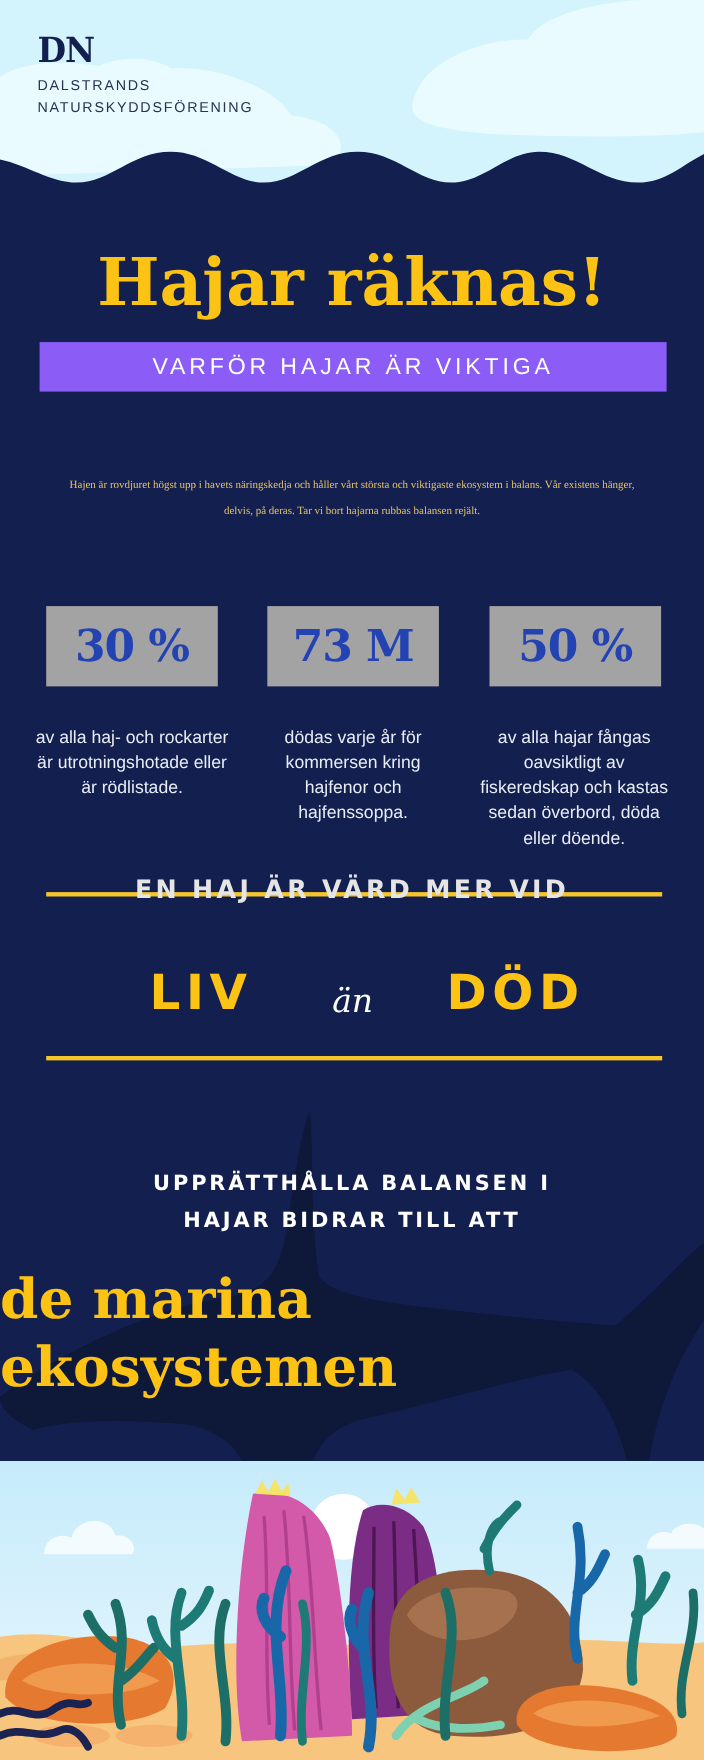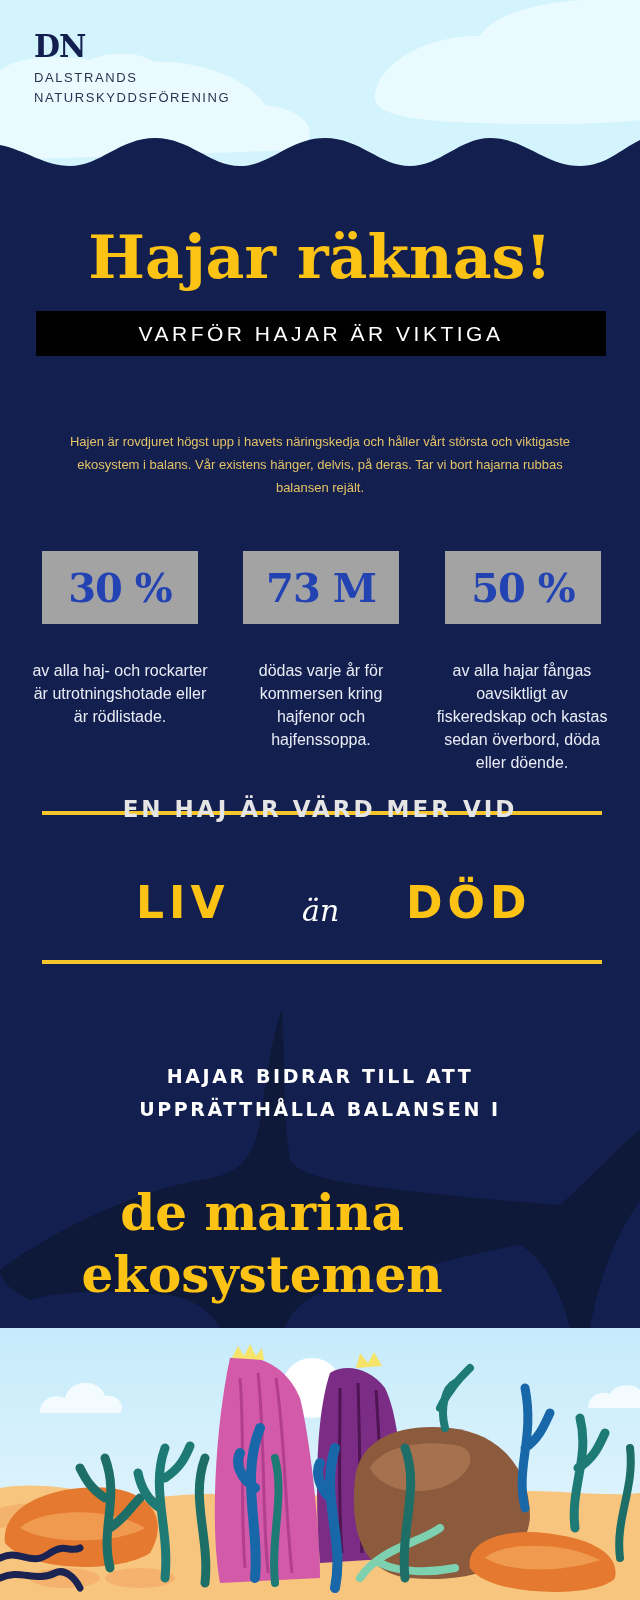--- a/index.html
+++ b/index.html
@@ -9,41 +9,41 @@
   .sky { position: absolute; left: 0; top: 0; width: 640px; height: 200px; background: #d3f3fd; overflow: hidden; }
   .sky svg { position: absolute; left: 0; top: 0; }
 
   .logo { position: absolute; left: 34px; top: 32px; font-family: "DejaVu Serif", serif; font-weight: bold; font-size: 30px; color: #131f4f; letter-spacing: -1px; line-height: 30px; transform: scaleY(1.05); }
   .org { position: absolute; left: 34px; top: 68px; font-family: "Liberation Sans", sans-serif; font-size: 13px; letter-spacing: 1.6px; color: #2a3350; line-height: 20px; }
 
   .navy { position: absolute; left: 0; top: 0; width: 640px; height: 1328px; }
 
   .title { position: absolute; left: 0; top: 222px; width: 640px; text-align: center; font-family: "DejaVu Serif", serif; font-weight: bold; font-size: 60px; color: #fcc314; letter-spacing: 0px; line-height: 70px; }
 
-  .banner { position: absolute; left: 36px; top: 311px; width: 570px; height: 45px; background: #000000; display: flex; align-items: center; justify-content: center; }
+  .banner { position: absolute; left: 36px; top: 311px; width: 570px; height: 45px; background: #8b5cf6; display: flex; align-items: center; justify-content: center; }
   .banner span { font-family: "Liberation Sans", sans-serif; font-size: 21px; letter-spacing: 3.5px; color: #ffffff; }
 
-  .intro { position: absolute; left: 50px; top: 430px; width: 540px; text-align: center; font-family: Liberation Sans, sans-serif; font-size: 13px; line-height: 23px; color: #e4c266; }
+  .intro { position: absolute; left: 50px; top: 430px; width: 540px; text-align: center; font-family: Liberation Serif, serif; font-size: 10px; line-height: 23px; color: #e4c266; }
 
   .stat-box { position: absolute; top: 551px; width: 156px; height: 73px; background: #a3a3a3; display: flex; align-items: center; justify-content: center; }
   .stat-box span { font-family: "DejaVu Serif", serif; font-weight: bold; font-size: 40px; color: #2443b3; letter-spacing: -1px; }
   .stat-desc { position: absolute; top: 659px; width: 180px; text-align: center; font-family: "Liberation Sans", sans-serif; font-size: 16px; line-height: 23px; color: #e8ecf5; }
 
   .rule { position: absolute; left: 42px; width: 560px; height: 4px; background: #f5c52b; }
 
   .worth { position: absolute; left: 0; top: 796px; width: 640px; text-align: center; font-family: "DejaVu Sans", sans-serif; font-weight: bold; font-size: 23px; letter-spacing: 3px; color: #e5e5e5; }
   .liv, .dod { position: absolute; top: 877px; font-family: "DejaVu Sans", sans-serif; font-weight: bold; font-size: 44px; letter-spacing: 5px; color: #fcc314; }
   .liv { left: 136px; }
   .dod { left: 406px; }
   .an { position: absolute; left: 302px; top: 893px; font-family: "DejaVu Serif", serif; font-style: italic; font-size: 30px; color: #ffffff; }
 
   .shark { position: absolute; left: 0; top: 990px; }
 
   .contrib { position: absolute; left: 0; top: 1060px; width: 640px; text-align: center; font-family: "DejaVu Sans", sans-serif; font-weight: bold; font-size: 19px; letter-spacing: 2.6px; line-height: 33px; color: #ffffff; }
-  .marine { position: absolute; left: 0; top: 1150px; width: 524px; text-align: center; font-family: "DejaVu Serif", serif; font-weight: bold; font-size: 50px; line-height: 62px; color: #fcc314; margin-top: 32px; }
+  .marine { position: absolute; left: 0; top: 1150px; width: 524px; font-family: "DejaVu Serif", serif; font-weight: bold; font-size: 50px; line-height: 62px; color: #fcc314; }
 
   .scene { position: absolute; left: 0; top: 1328px; width: 640px; height: 272px; overflow: hidden; }
 </style>
 </head>
 <body>
 
 <div class="sky">
   <svg width="640" height="200" viewBox="0 0 640 200">
     <path d="M0 70 C20 55 60 55 90 60 C110 50 140 52 155 62 C200 60 250 80 265 105 C310 110 320 135 300 150 L0 160 Z" fill="#e9fbff"></path>
     <path d="M375 95 C380 60 430 35 480 36 C495 10 560 -5 640 0 L640 120 C600 125 520 125 450 122 C400 118 372 112 375 95 Z" fill="#e9fbff"></path>
@@ -84,22 +84,22 @@
 <div class="stat-desc" style="left:432px;">av alla hajar fångas oavsiktligt av fiskeredskap och kastas sedan överbord, döda eller döende.</div>
 
 <div class="rule" style="top:811px;"></div>
 <div class="worth">EN HAJ ÄR VÄRD MER VID</div>
 <div class="liv">LIV</div>
 <div class="an">än</div>
 <div class="dod">DÖD</div>
 <div class="rule" style="top:960px;"></div>
 
 <div class="contrib">
+  <div>UPPRÄTTHÅLLA BALANSEN I</div>
   <div>HAJAR BIDRAR TILL ATT</div>
-  <div>UPPRÄTTHÅLLA BALANSEN I</div>
 </div>
 <div class="marine">
   <div>de marina</div>
   <div>ekosystemen</div>
 </div>
 
 <div class="scene">
   <svg width="640" height="272" viewBox="0 0 640 272">
     <defs>
       <linearGradient id="skyg" x1="0" y1="0" x2="0" y2="1">

